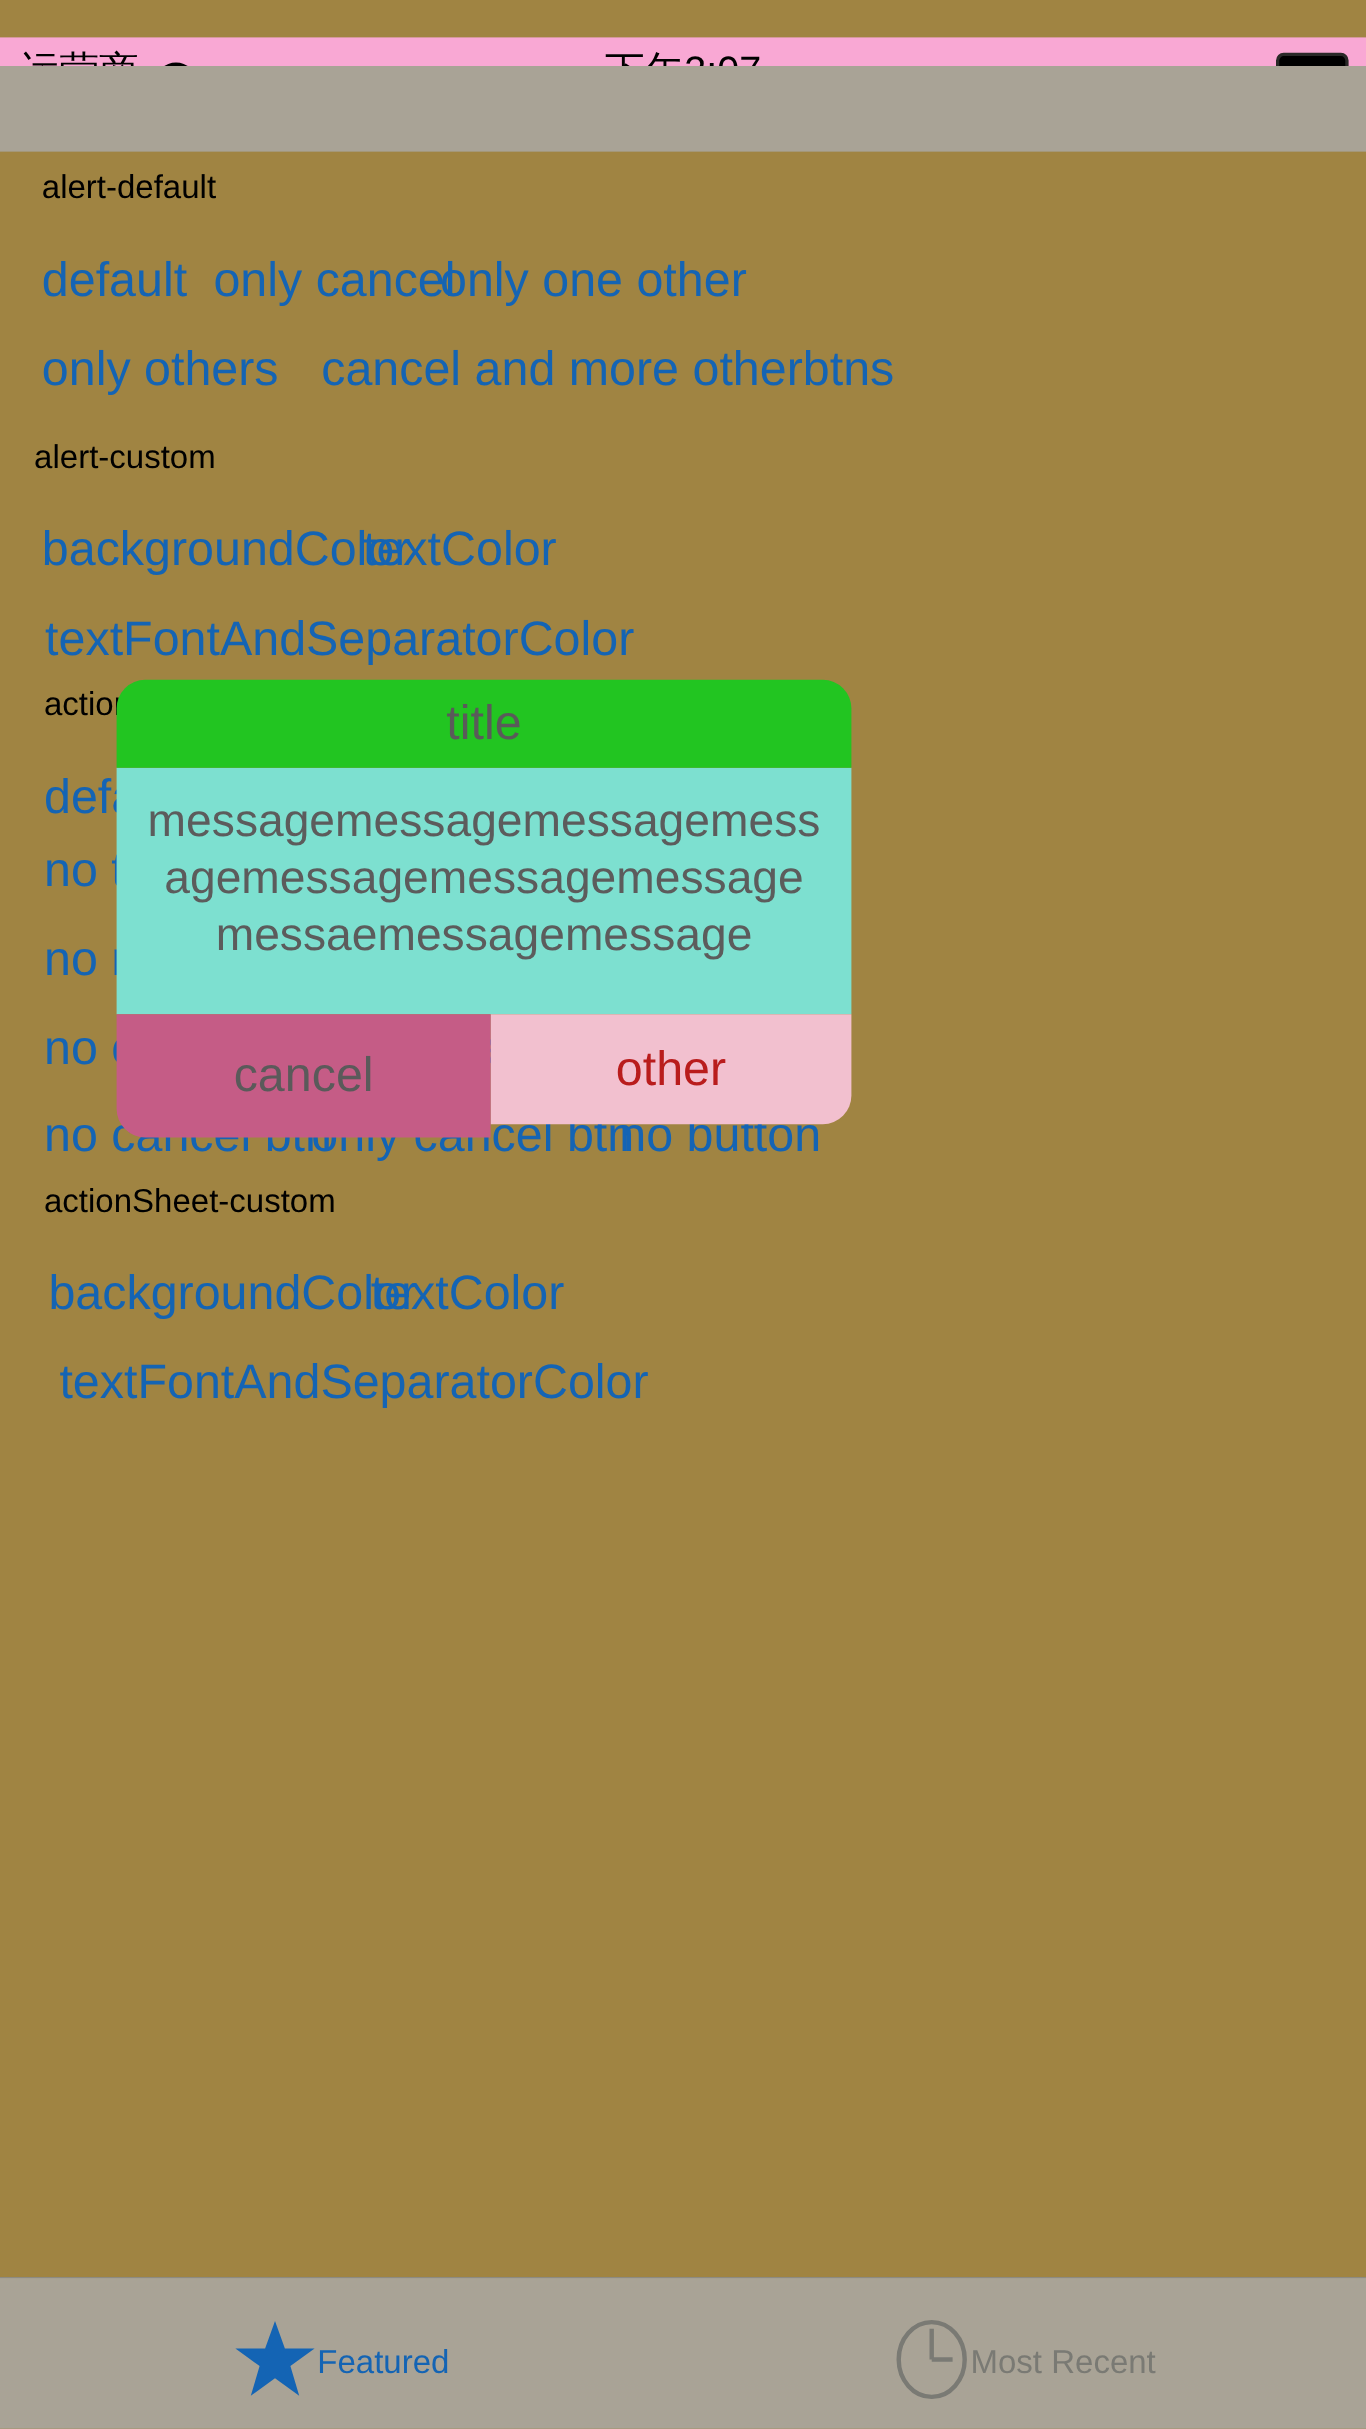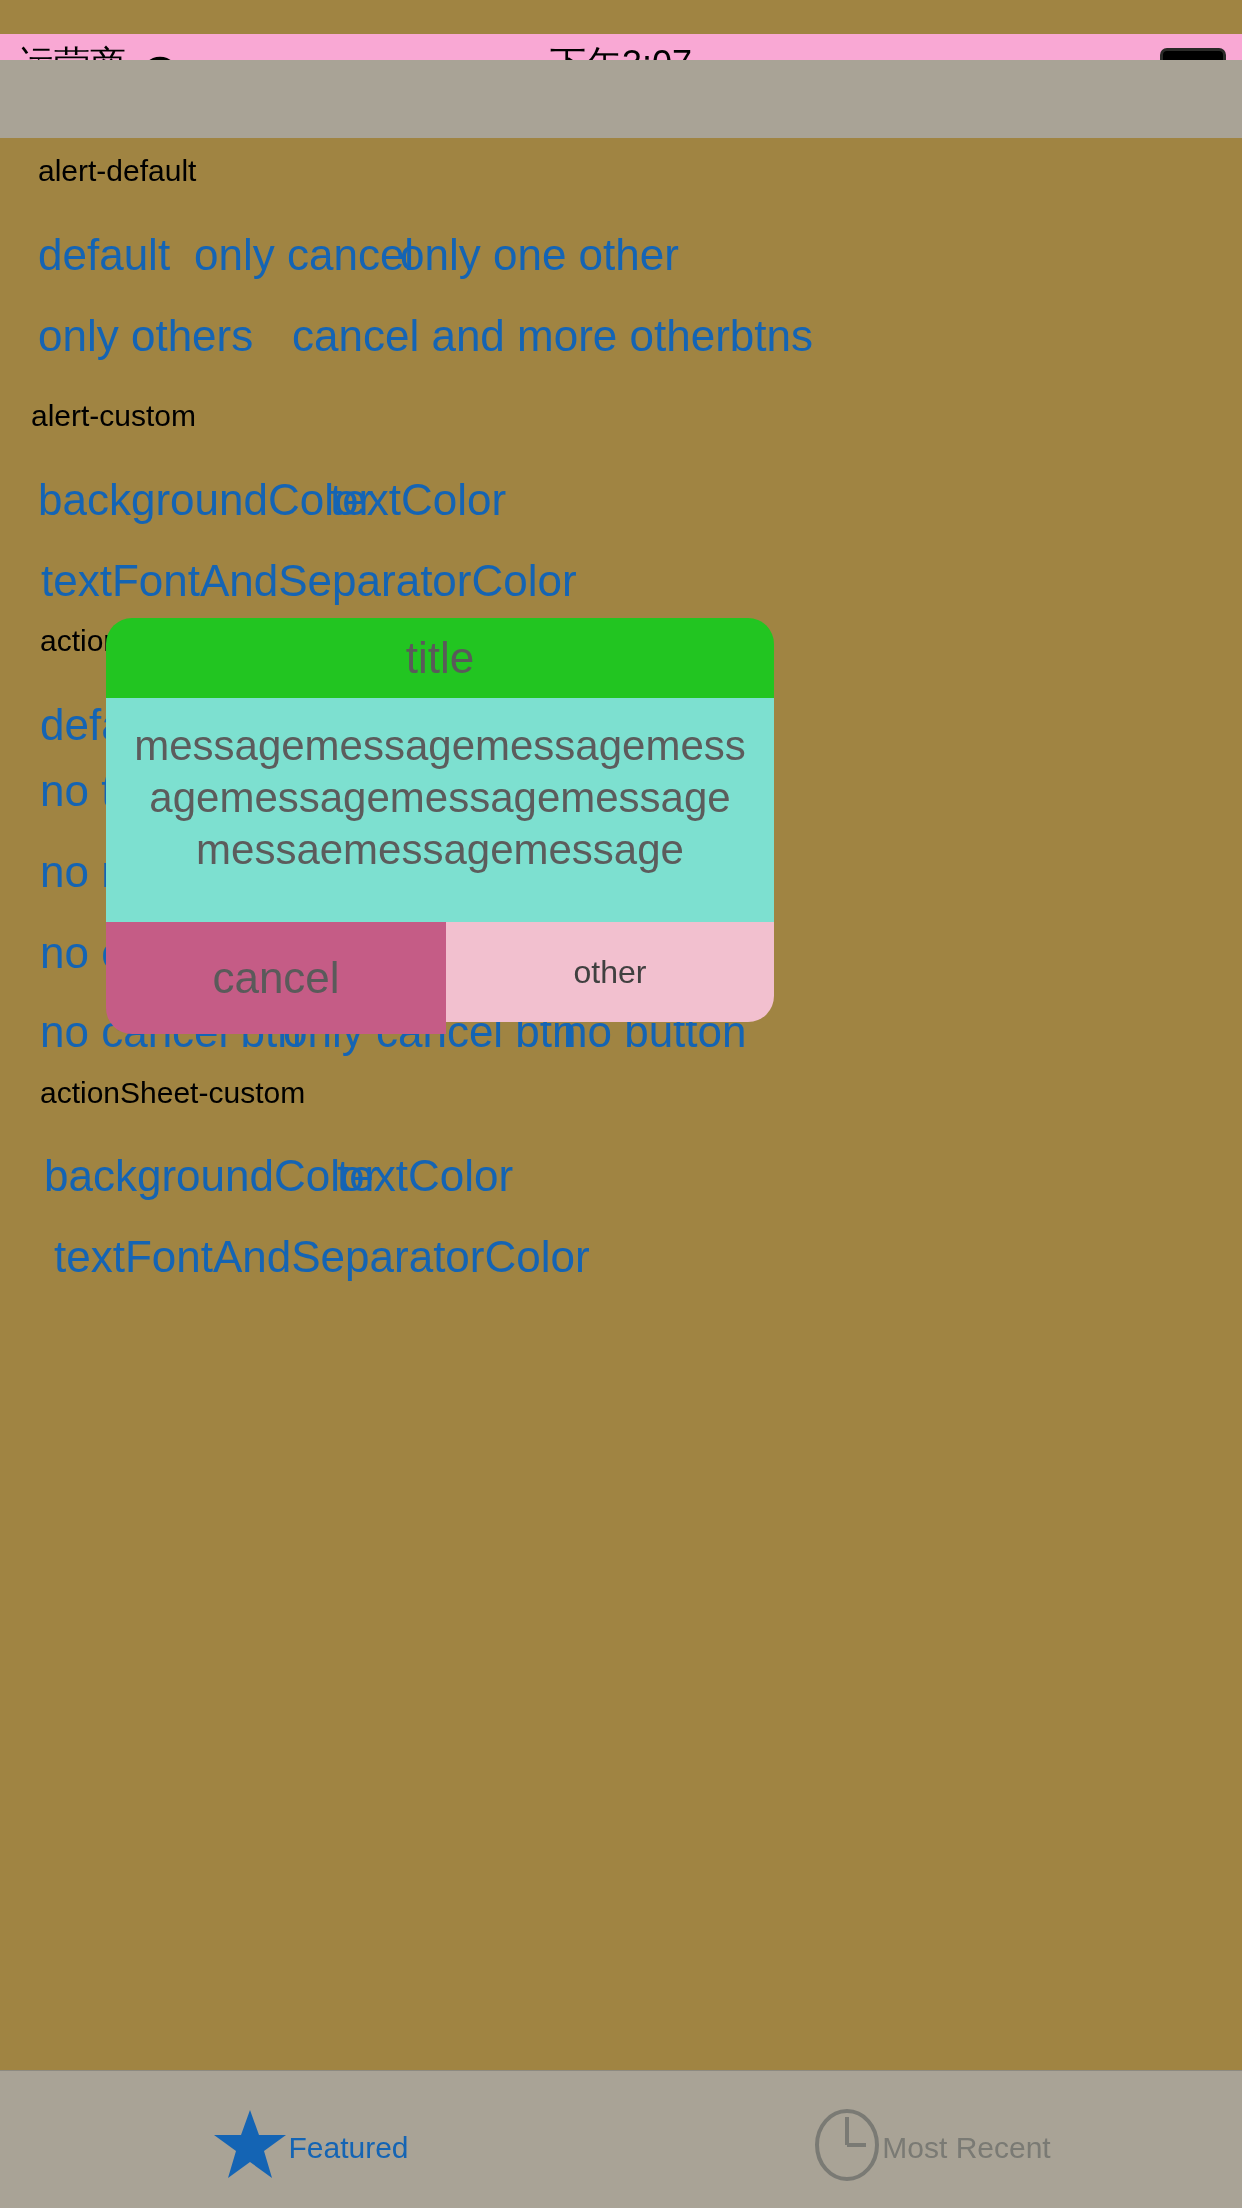--- a/index.html
+++ b/index.html
@@ -95,21 +95,21 @@
     display:flex;align-items:center;justify-content:center;
     color:#5a5a5a;font-size:44px;
     z-index:2;
   }
   .btn-other{
     position:absolute;left:340px;top:0;
     width:328px;height:100px;
     background:#f2c0cf;
     border-radius:0 0 26px 0;
     display:flex;align-items:center;justify-content:center;
-    color:#404040;font-size:32px;
+    color:#b91c1c;font-size:44px;
     z-index:1;
   }
 
   
   .tabbar{
     position:absolute;left:0;top:2070px;width:1242px;height:138px;
     background:#a9a396;
     border-top:1px solid #8d8a80;
     display:flex;
   }

